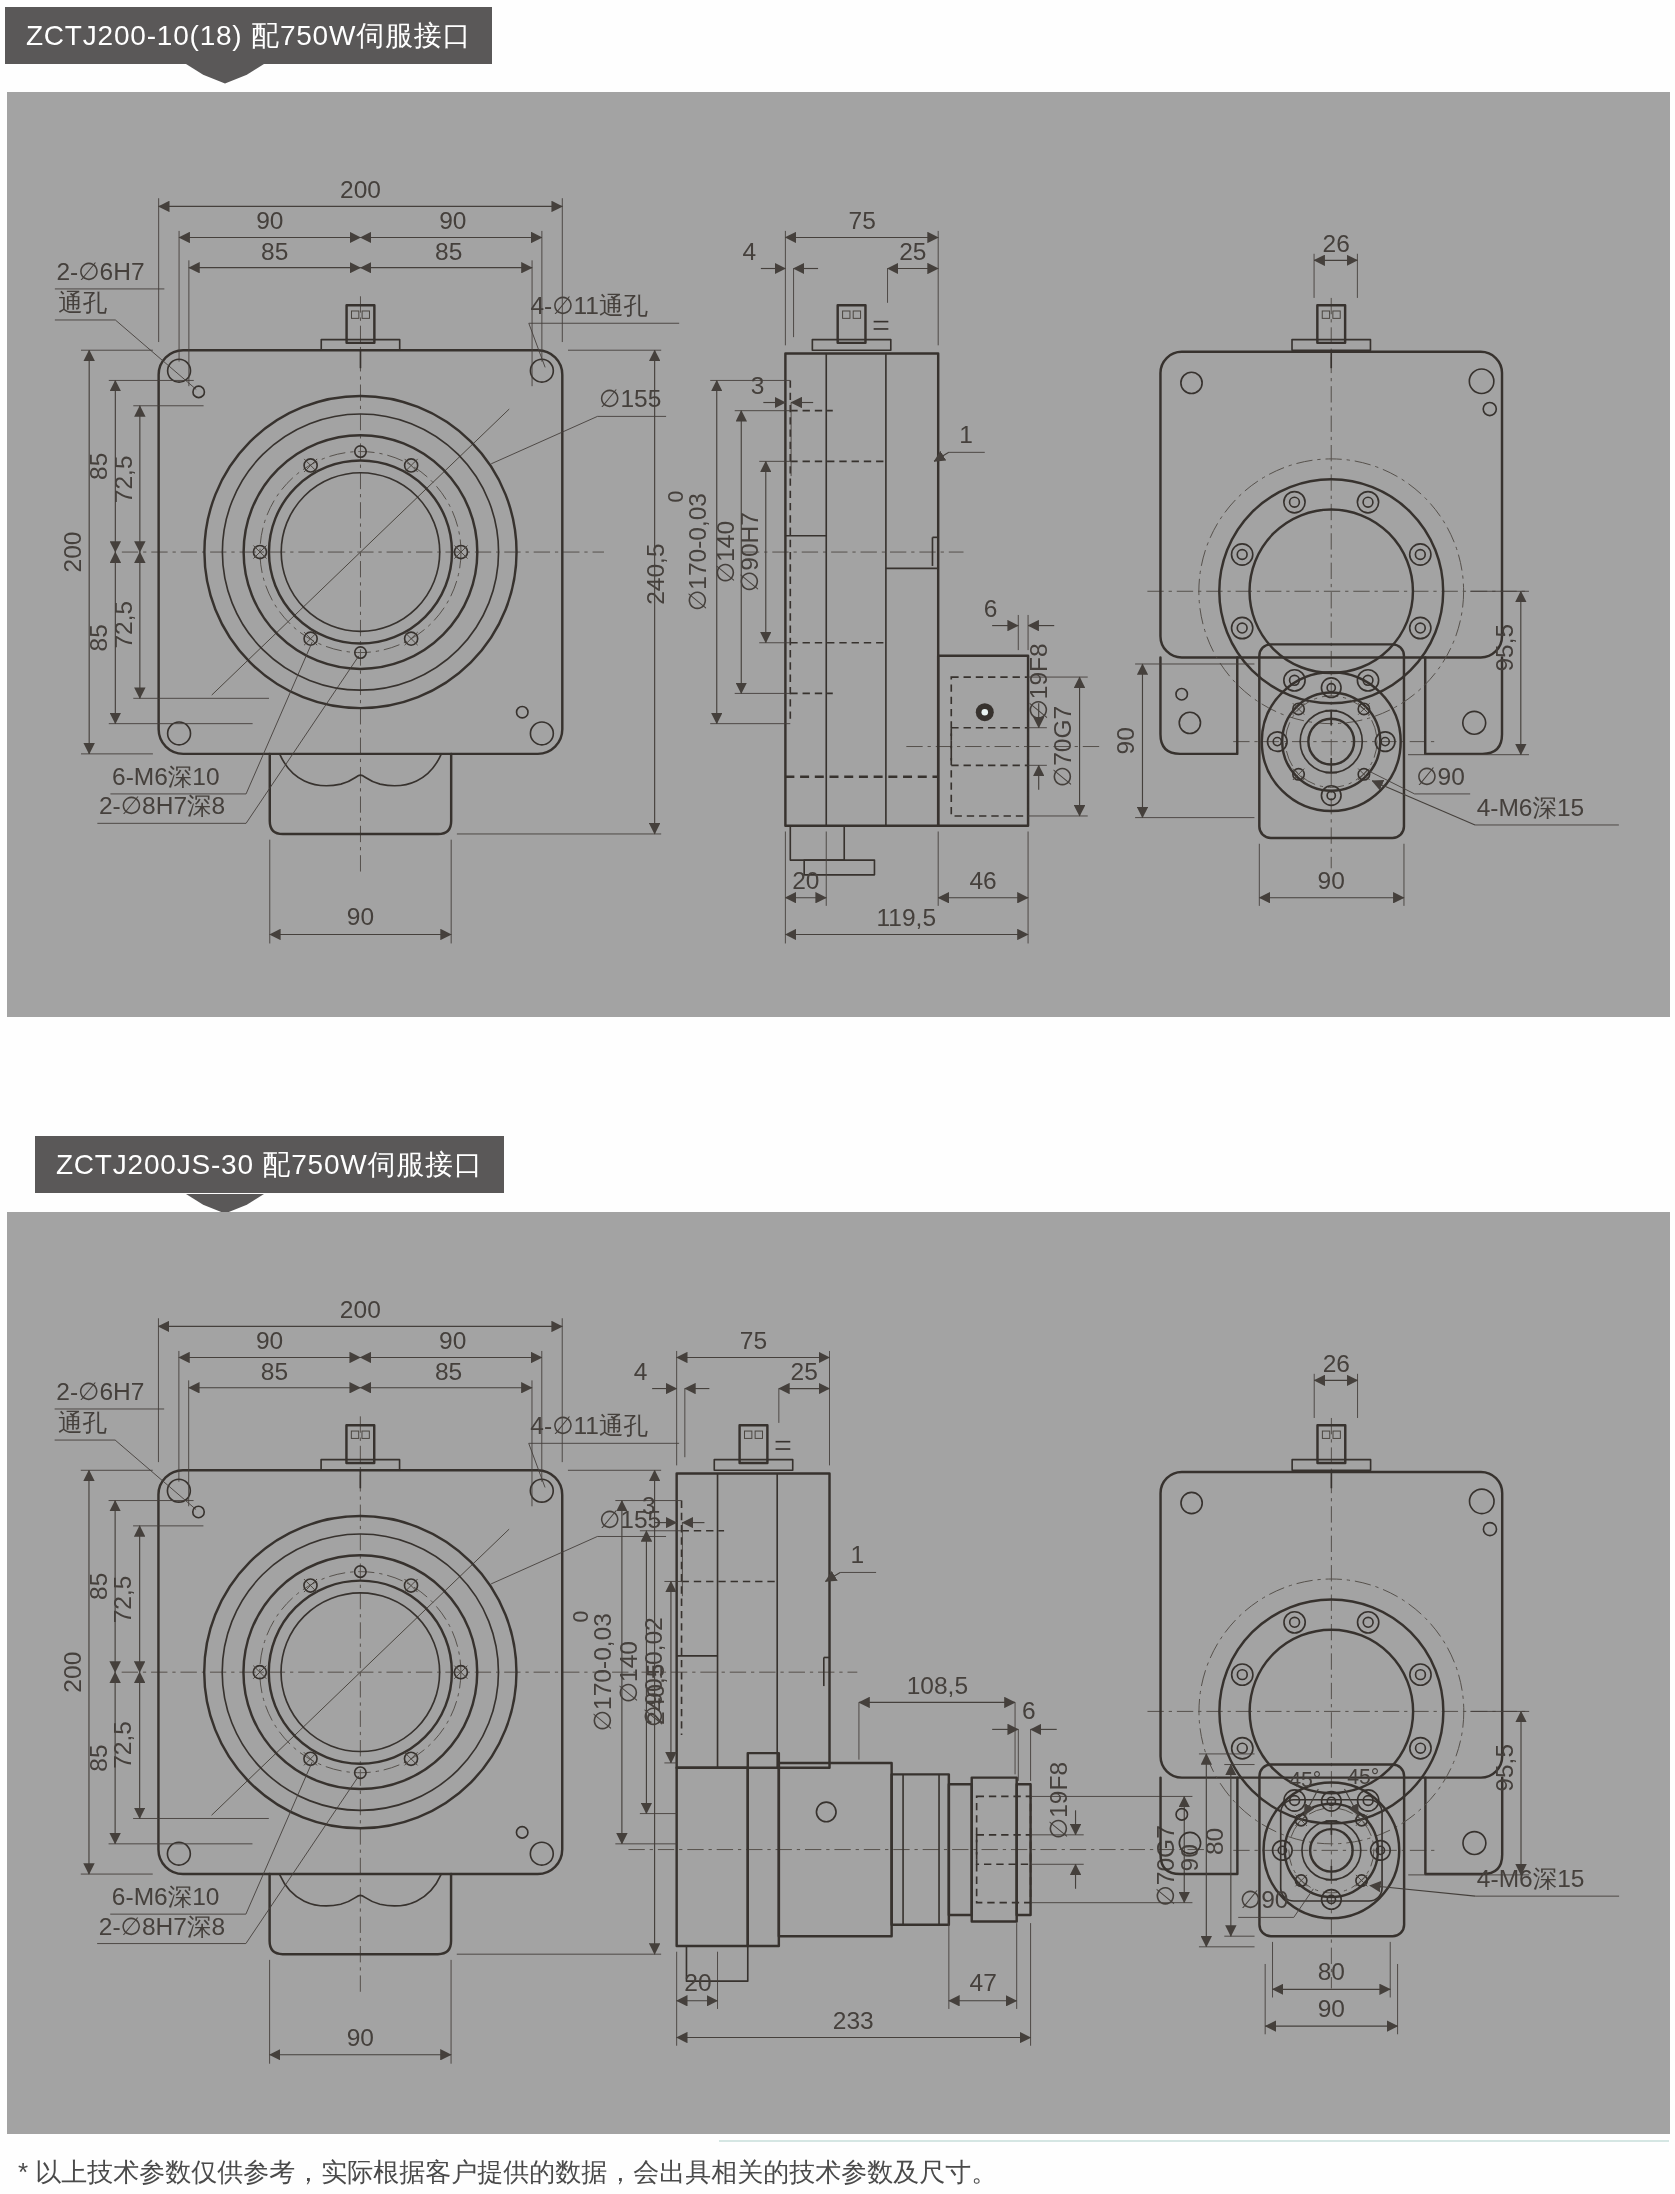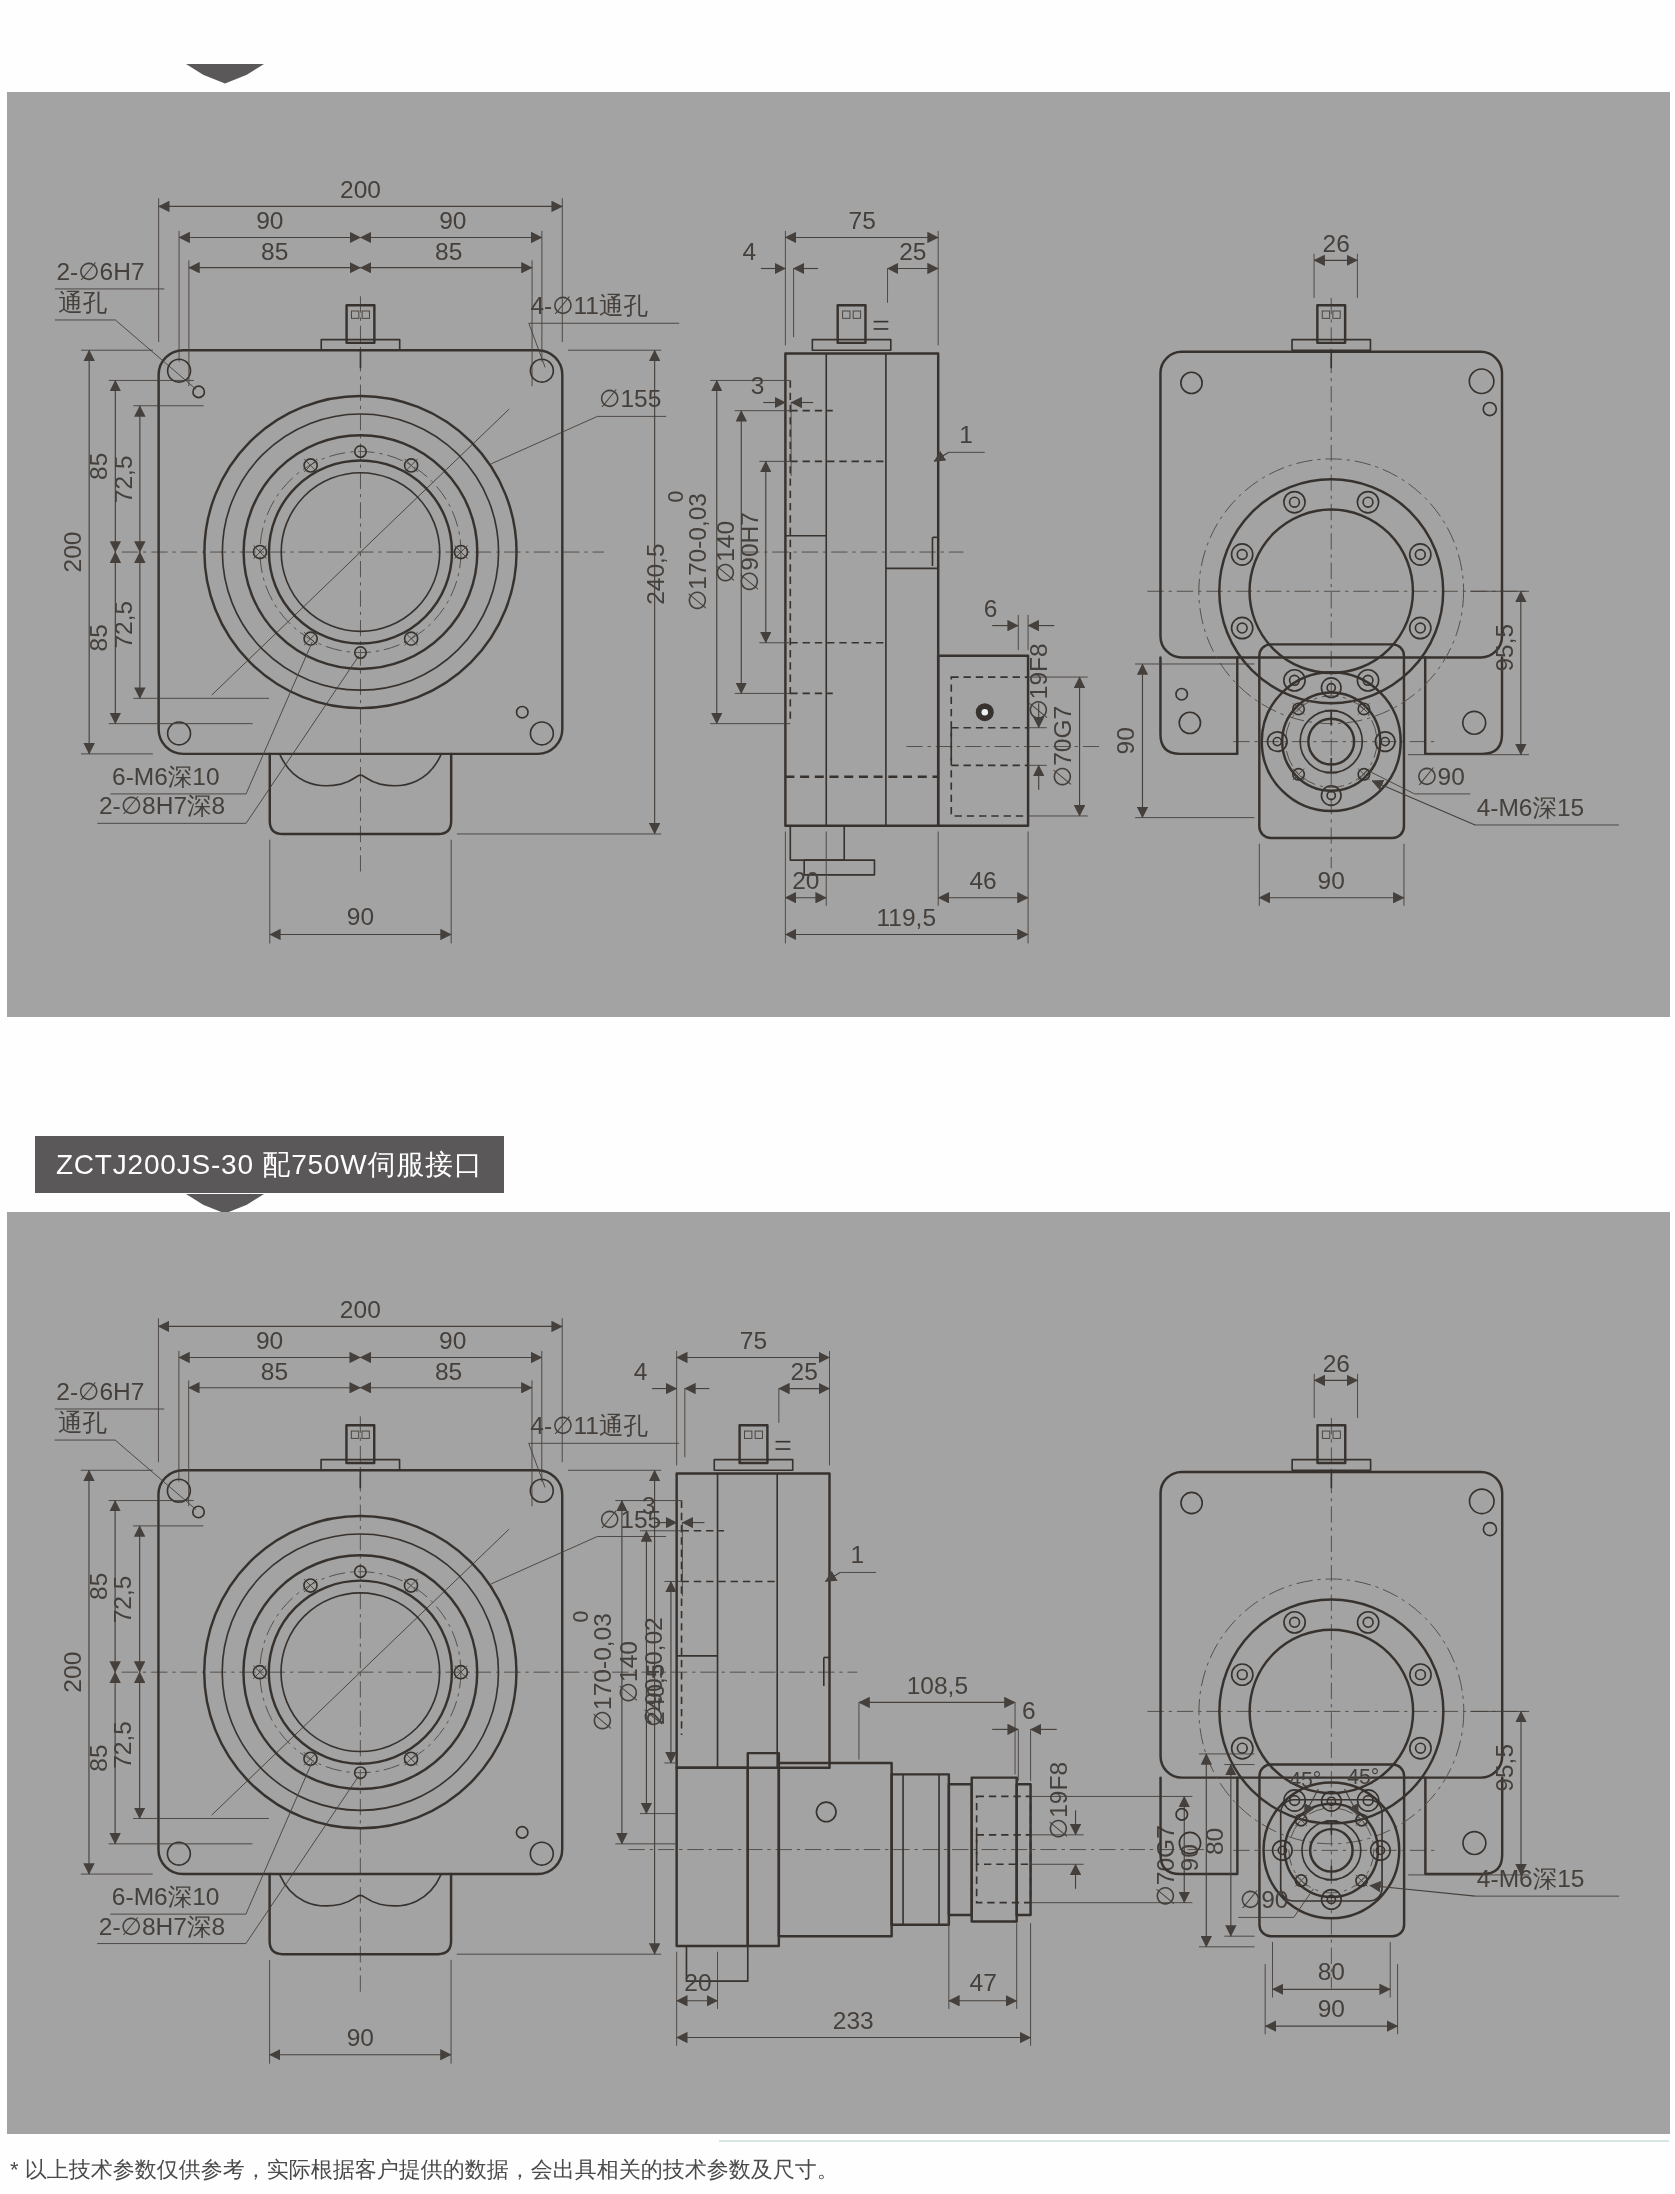--- a/index.html
+++ b/index.html
@@ -3,40 +3,43 @@
 <meta charset="utf-8">
 <style>
   html,body{margin:0;padding:0;background:#ffffff;}
   .page{position:relative;width:1676px;height:2194px;background:#fefefe;overflow:hidden;
         font-family:"Liberation Sans","DejaVu Sans",sans-serif;}
   .badge{position:absolute;background:#5a5858;color:#fff;font-size:28px;font-weight:500;
          line-height:57px;padding:0 21px;letter-spacing:0.8px;}
   .badge-notch{position:absolute;width:78px;height:19.6px;background:#5a5858;
                clip-path:polygon(0 0,100% 0,78% 55%,50% 100%,22% 55%);}
   .panel{position:absolute;left:6.5px;width:1663px;background:#a3a3a3;}
-  .footer{position:absolute;left:10px;top:2155px;font-size:22px;color:#4a4a4a;}
+  .footer{position:absolute;left:18px;top:2155px;font-size:26px;color:#4a4a4a;}
   .bottom-line{position:absolute;left:719px;top:2140px;width:950px;height:1.6px;background:#d5e6e3;}
   svg{display:block;}
   .ol  {stroke:#37322e;stroke-width:3;fill:none;stroke-linejoin:round;stroke-linecap:round;}
   .ol2 {stroke:#37322e;stroke-width:2;fill:none;stroke-linejoin:round;}
   .thin{stroke:#4a453f;stroke-width:1.2;fill:none;}
   .dml {stroke:#45403c;stroke-width:1.4;fill:none;}
   .ext {stroke:#45403c;stroke-width:1.1;fill:none;}
   .cl  {stroke:#55504a;stroke-width:1.2;fill:none;stroke-dasharray:20 6 4 6;}
   .hid {stroke:#37322e;stroke-width:2;fill:none;stroke-dasharray:9 6;}
   .hidb{stroke:#37322e;stroke-width:3;fill:none;stroke-dasharray:11 7;}
   .dt  {font-size:30px;fill:#45403c;text-anchor:middle;}
   .dts {font-size:26px;fill:#45403c;text-anchor:middle;}
   .lbl {font-size:30px;fill:#45403c;text-anchor:start;}
 </style>
 </head>
 <body>
 
 <div class="page">
 
+  <div class="badge" style="left:4.9px;top:6.5px;min-width:323px;">
+    <span>ZCTJ200-10(18) 配750W伺服接口</span>
+  </div>
   <div class="badge-notch" style="left:186px;top:64px;"></div>
 
   <div class="panel" style="top:92px;height:925px;">
   <svg width="1663" height="925" viewBox="0 0 2034 1132">
     <defs>
       <marker id="arr" viewBox="0 0 10 10" refX="9.5" refY="5" markerWidth="10" markerHeight="10" orient="auto-start-reverse">
         <path d="M0,0 L10,5 L0,10 z" fill="#45403c"></path>
       </marker>
     </defs>
 

